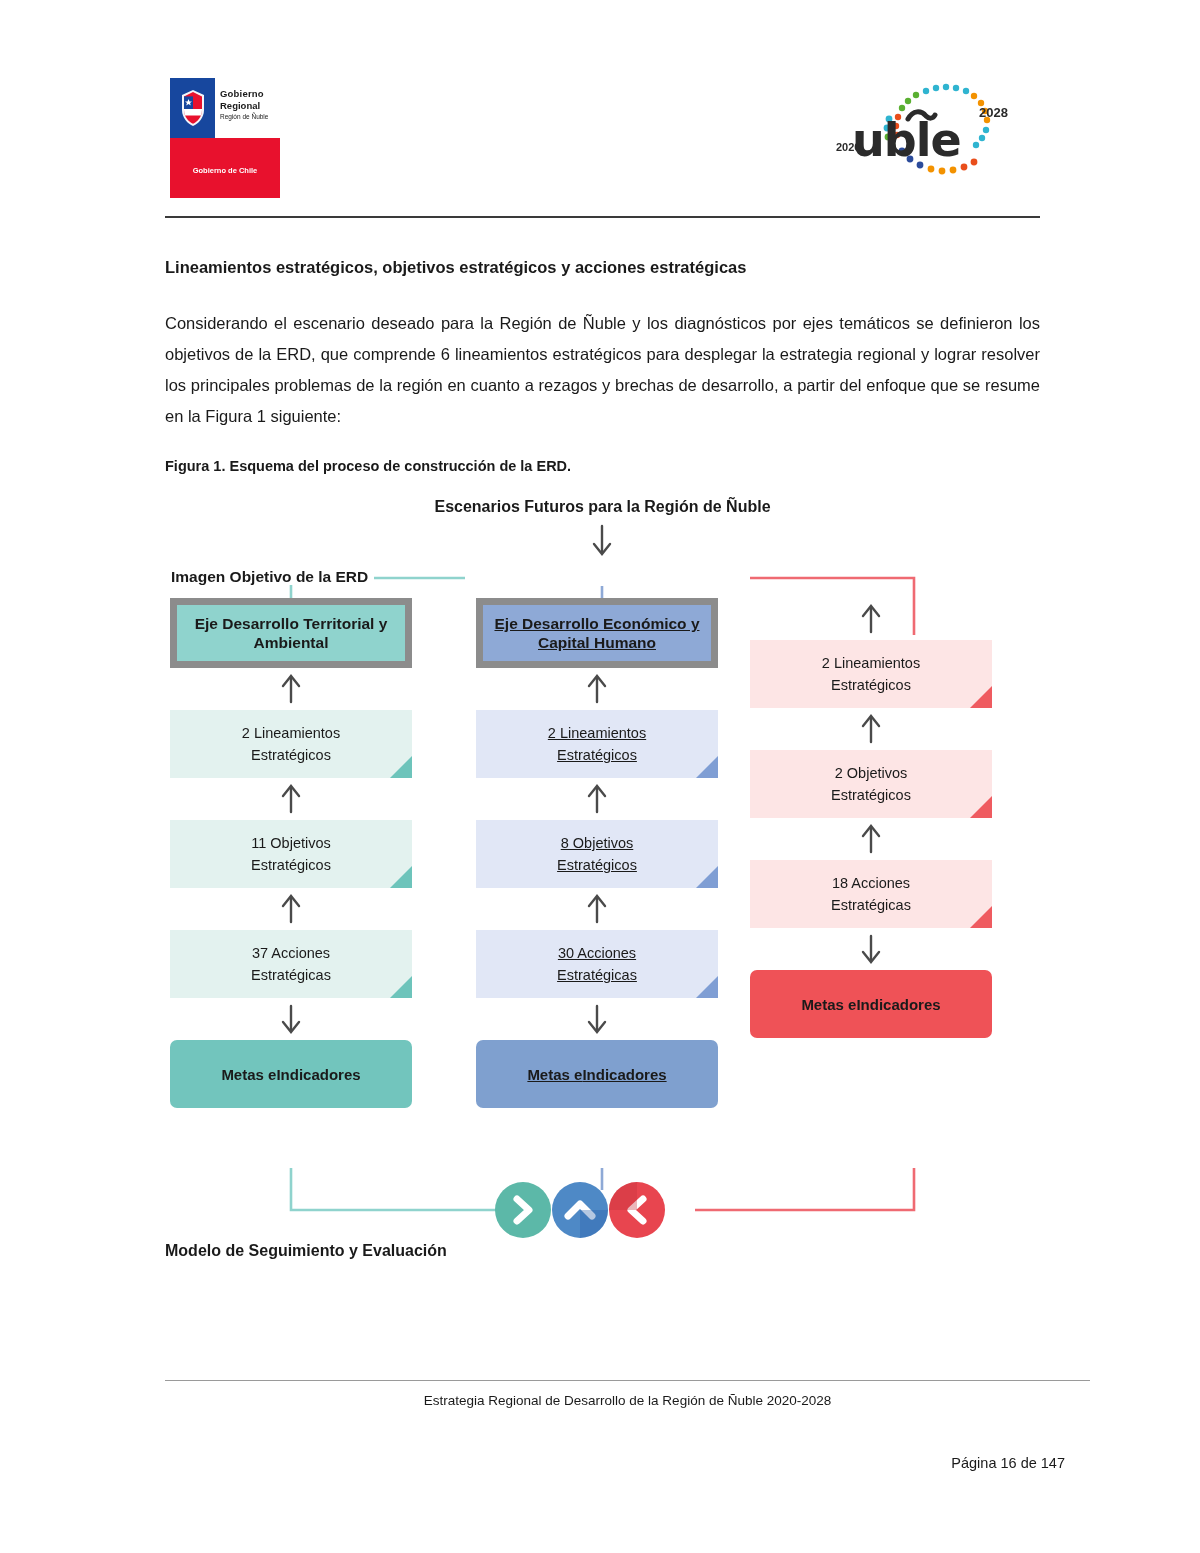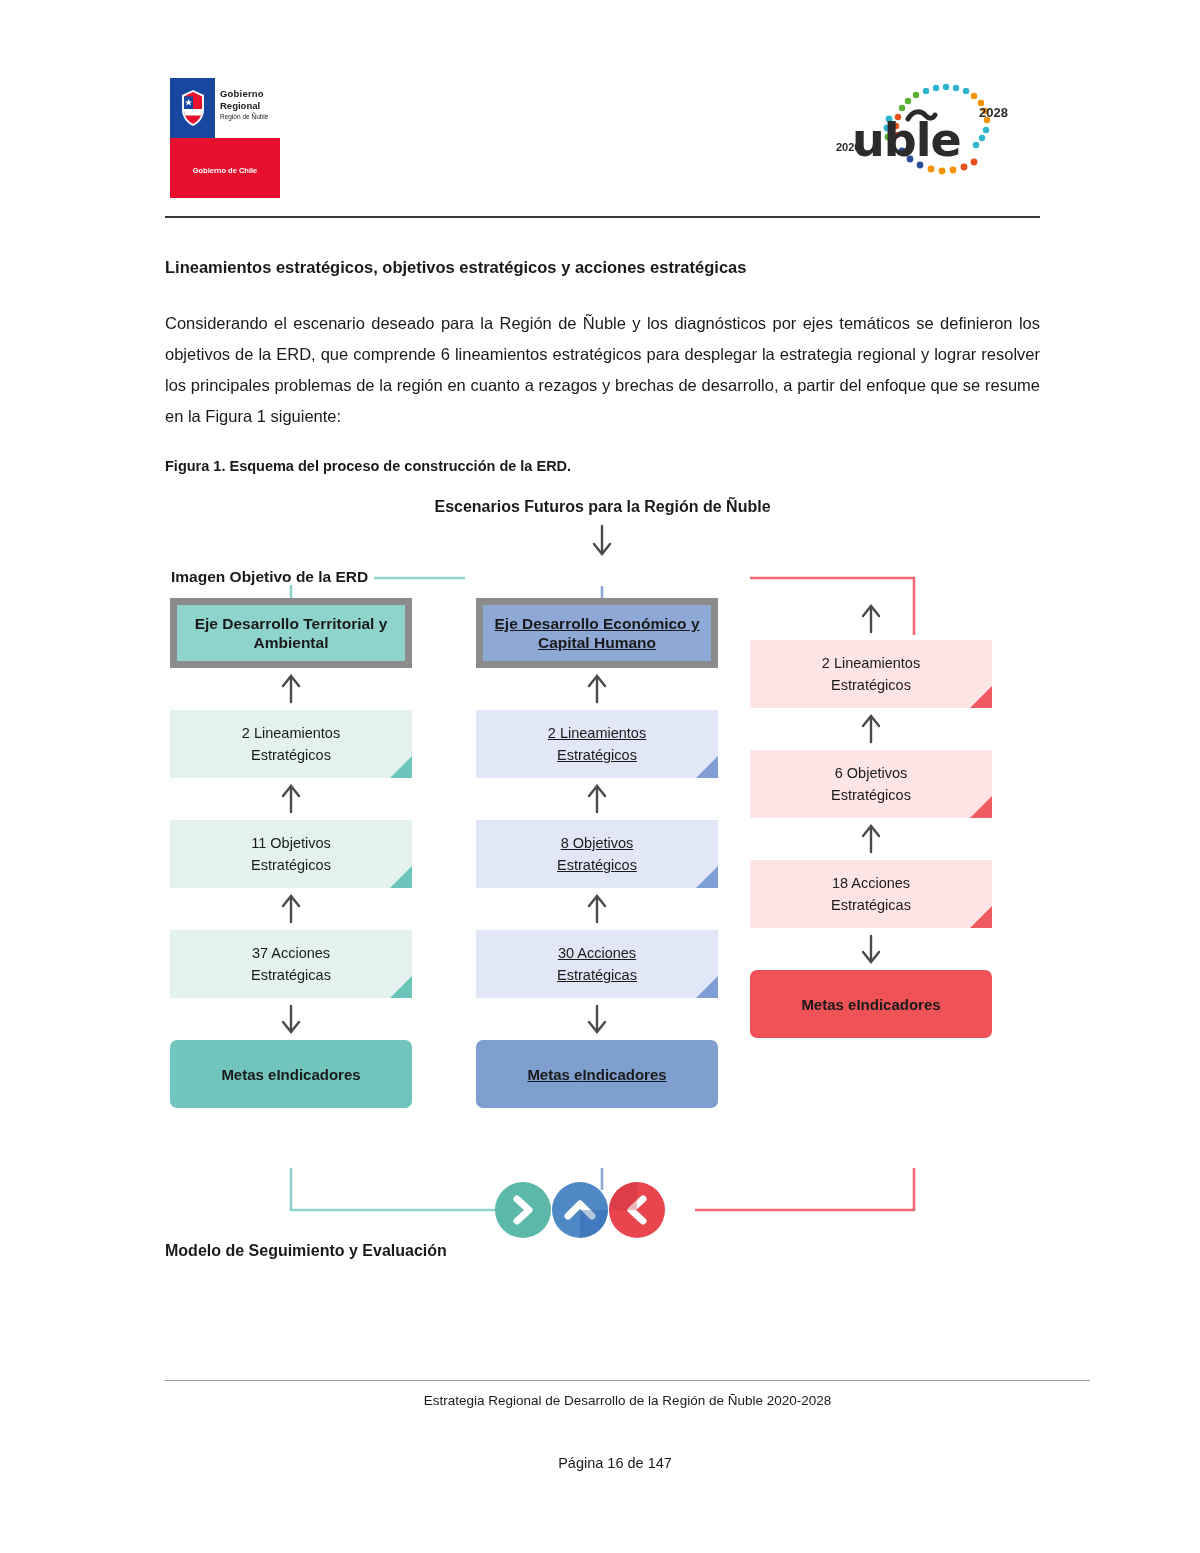--- a/index.html
+++ b/index.html
@@ -337,21 +337,21 @@
     width: 925px;
     text-align: center;
     font-size: 13.5px;
     color: #1a1a1a;
   }
   .footer-page {
     position: absolute;
     left: 165px;
     top: 1455px;
     width: 900px;
-    text-align: center;
+    text-align: right;
     font-size: 14.5px;
     color: #1a1a1a;
   }
 </style>
 </head>
 <body>
 
 <div class="page">
 
   <div class="header">
@@ -613,21 +613,21 @@
       <div class="spacer-arrow">
         <svg class="arrow" width="26" height="30" viewBox="0 0 26 30">
             <g stroke="#4a4a4a" stroke-width="2.4" fill="none" stroke-linecap="round">
               <line x1="13" y1="28" x2="13" y2="4"></line>
               <polyline points="5,12 13,2 21,12"></polyline>
             </g>
           </svg>
       </div>
 
       <div class="item-box item-3">
-        <span>6 Objetivos</span>
+        <span>2 Objetivos</span>
         <span>Estratégicos</span>
         <span class="fold fold-3"></span>
       </div>
 
       <div class="spacer-arrow">
         <svg class="arrow" width="26" height="30" viewBox="0 0 26 30">
             <g stroke="#4a4a4a" stroke-width="2.4" fill="none" stroke-linecap="round">
               <line x1="13" y1="28" x2="13" y2="4"></line>
               <polyline points="5,12 13,2 21,12"></polyline>
             </g>

